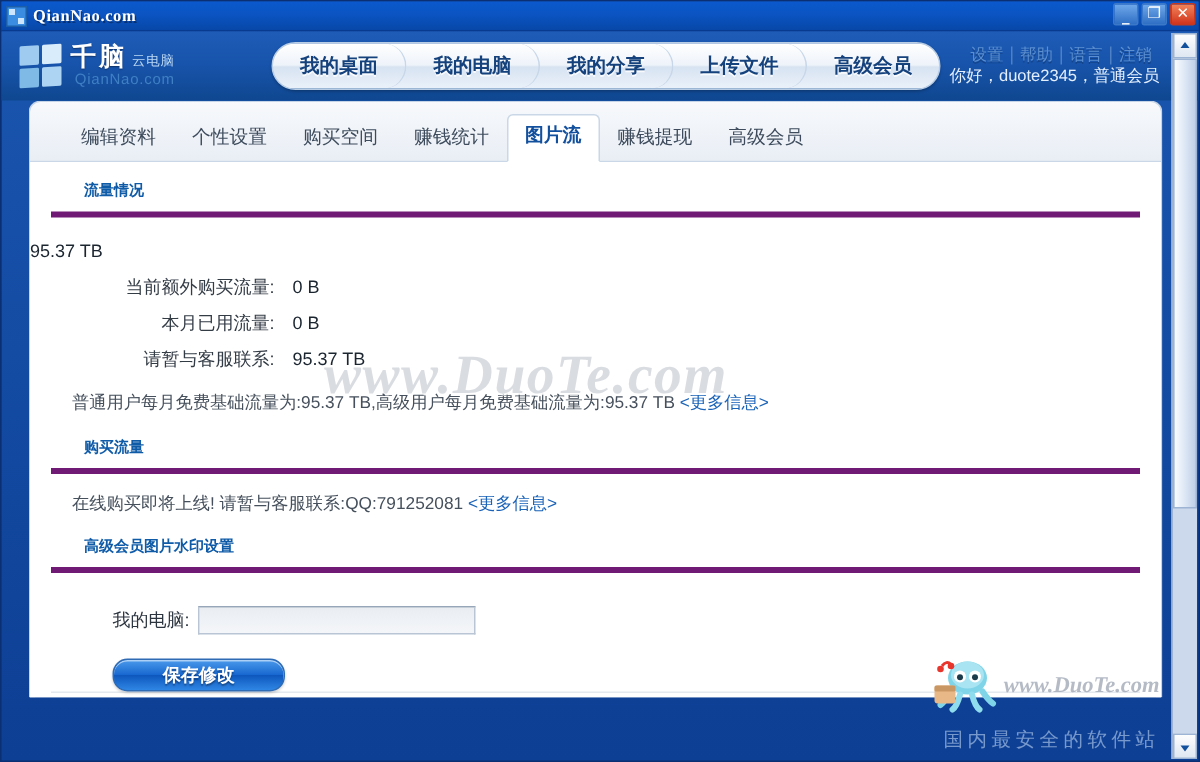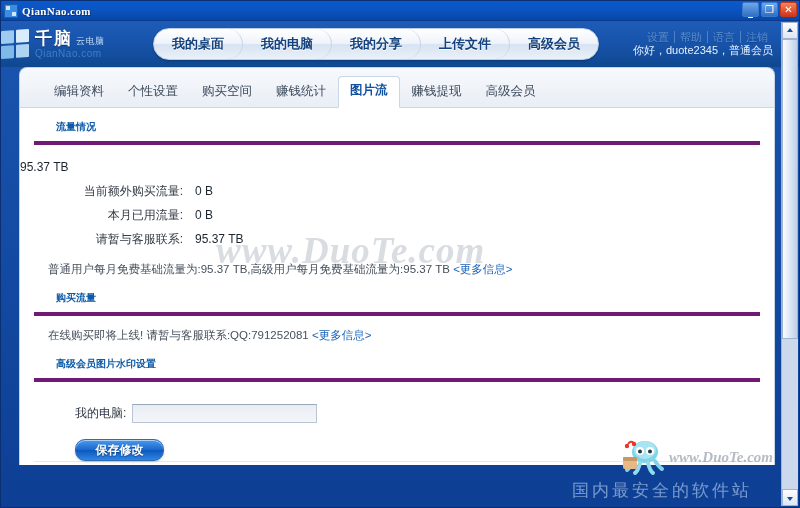--- a/index.html
+++ b/index.html
@@ -57,21 +57,21 @@
   }
   .tb-btn.min span { line-height:18px; }
 
   
   .page-header {
     position:relative; height:46px;
     background: linear-gradient(180deg,#1e5cb8 0%,#1753aa 50%,#0f478f 100%);
     display:flex; align-items:center;
     overflow:hidden;
   }
-  .logo { display:flex; align-items:center; padding-left:0; width:152px; flex:0 0 auto; }
+  .logo { display:flex; align-items:center; padding-left:12px; width:180px; flex:0 0 auto;text-align:right; }
   .logo-mark {
     width:28px; height:28px; position:relative; margin-right:6px;
     display:grid; grid-template-columns:1fr 1fr; grid-template-rows:1fr 1fr;
     gap:2px; transform: skewY(-4deg);
   }
   .logo-mark i { display:block; background:#bcdcf5; border-radius:1px; }
   .logo-mark i:nth-child(1){ background:#9ecbef; }
   .logo-mark i:nth-child(2){ background:#d8ecfb; }
   .logo-mark i:nth-child(3){ background:#7fb9e6; }
   .logo-mark i:nth-child(4){ background:#aed4f3; }
@@ -175,21 +175,21 @@
   .wm-row { display:flex; align-items:center; padding-left:55px; }
   .wm-label { font-size:12px; color:#2c3540; padding-right:6px; }
   .wm-input {
     width:185px; height:19px;
     background:linear-gradient(180deg,#e9edf2 0%,#f4f6f9 100%);
     border:1px solid #b9c5d4; border-top-color:#97a6b8;
     font-size:12px; padding:0 4px; color:#222;
   }
   .wm-btn-wrap { padding:16px 0 0 55px; }
   .wm-btn {
-    width:89px; height:22px;
+    width:115px; height:22px;
     background:linear-gradient(180deg,#4b9aeb 0%,#1767d0 50%,#0d57bd 51%,#2f86e4 100%);
     border:1px solid #2f6bb5; border-radius:10px;
     box-shadow:inset 0 1px 0 rgba(255,255,255,.55), 0 1px 2px rgba(0,0,0,.2);
     color:#ffffff; font-size:12px; font-weight:bold;
     text-shadow:0 1px 1px rgba(0,0,0,.35);
     cursor:pointer;
   }
 
   
   .foot {
@@ -218,22 +218,22 @@
   .wm-2345 .c1{color:#e8362d;} .wm-2345 .c2{color:#f08a1d;} .wm-2345 .c3{color:#2fa84f;} .wm-2345 .c4{color:#2a7fd4;}
   .wm-2345 .cn{color:#5c6670; font-size:19px; letter-spacing:0;}
   .wm-duote {
     font-family:"Liberation Serif","DejaVu Serif",serif;
     font-size:15px; font-style:italic; font-weight:bold;
     color:rgba(120,132,150,.55); margin-top:1px;
   }
 
   
   .slogan {
-    position:absolute; right:47px; bottom:5px; z-index:7;
-    color:rgba(205,225,250,.55); font-size:17px; letter-spacing:3px;
+    position:absolute; right:26px; bottom:5px; z-index:7;
+    color:rgba(205,225,250,.55); font-size:13px; letter-spacing:3px;
     white-space:nowrap; pointer-events:none;
   }
 
   
   .scrollbar {
     position:absolute; top:21px; right:1px; bottom:1px; width:17px;
     background:#f1f1f1; border-left:1px solid #9db4d4;
     display:flex; flex-direction:column; align-items:stretch;
   }
   .sb-btn {

